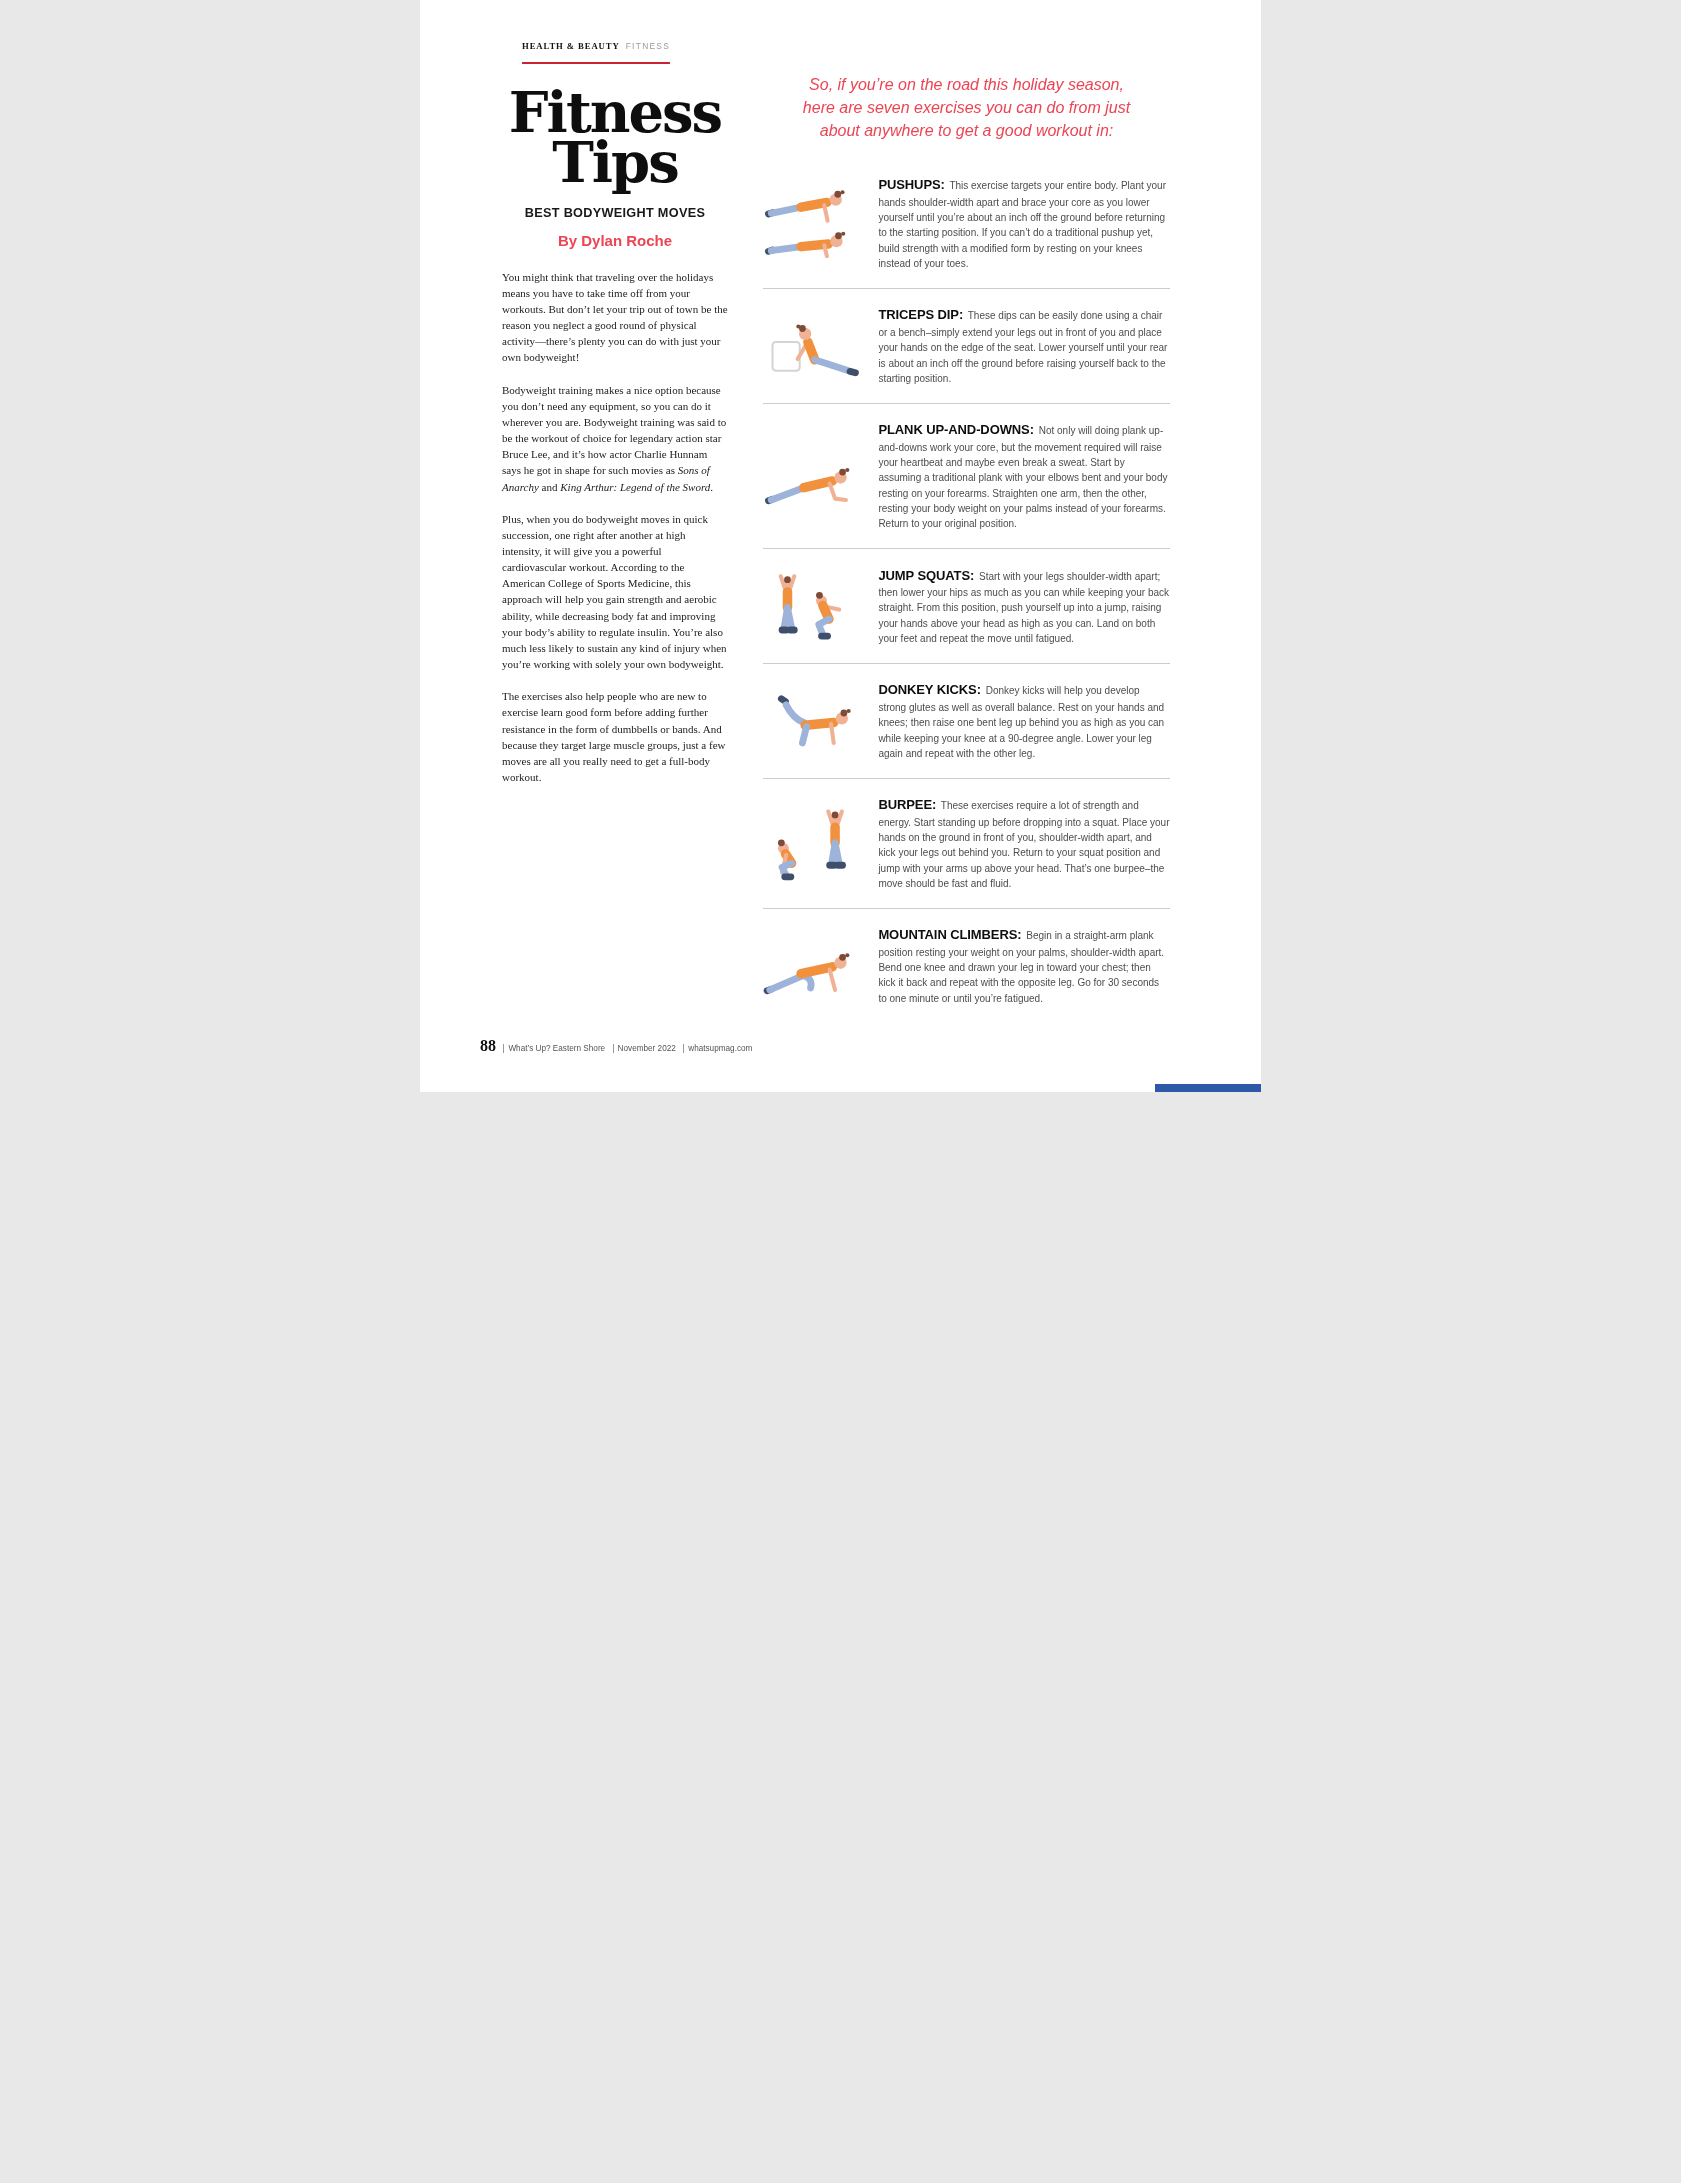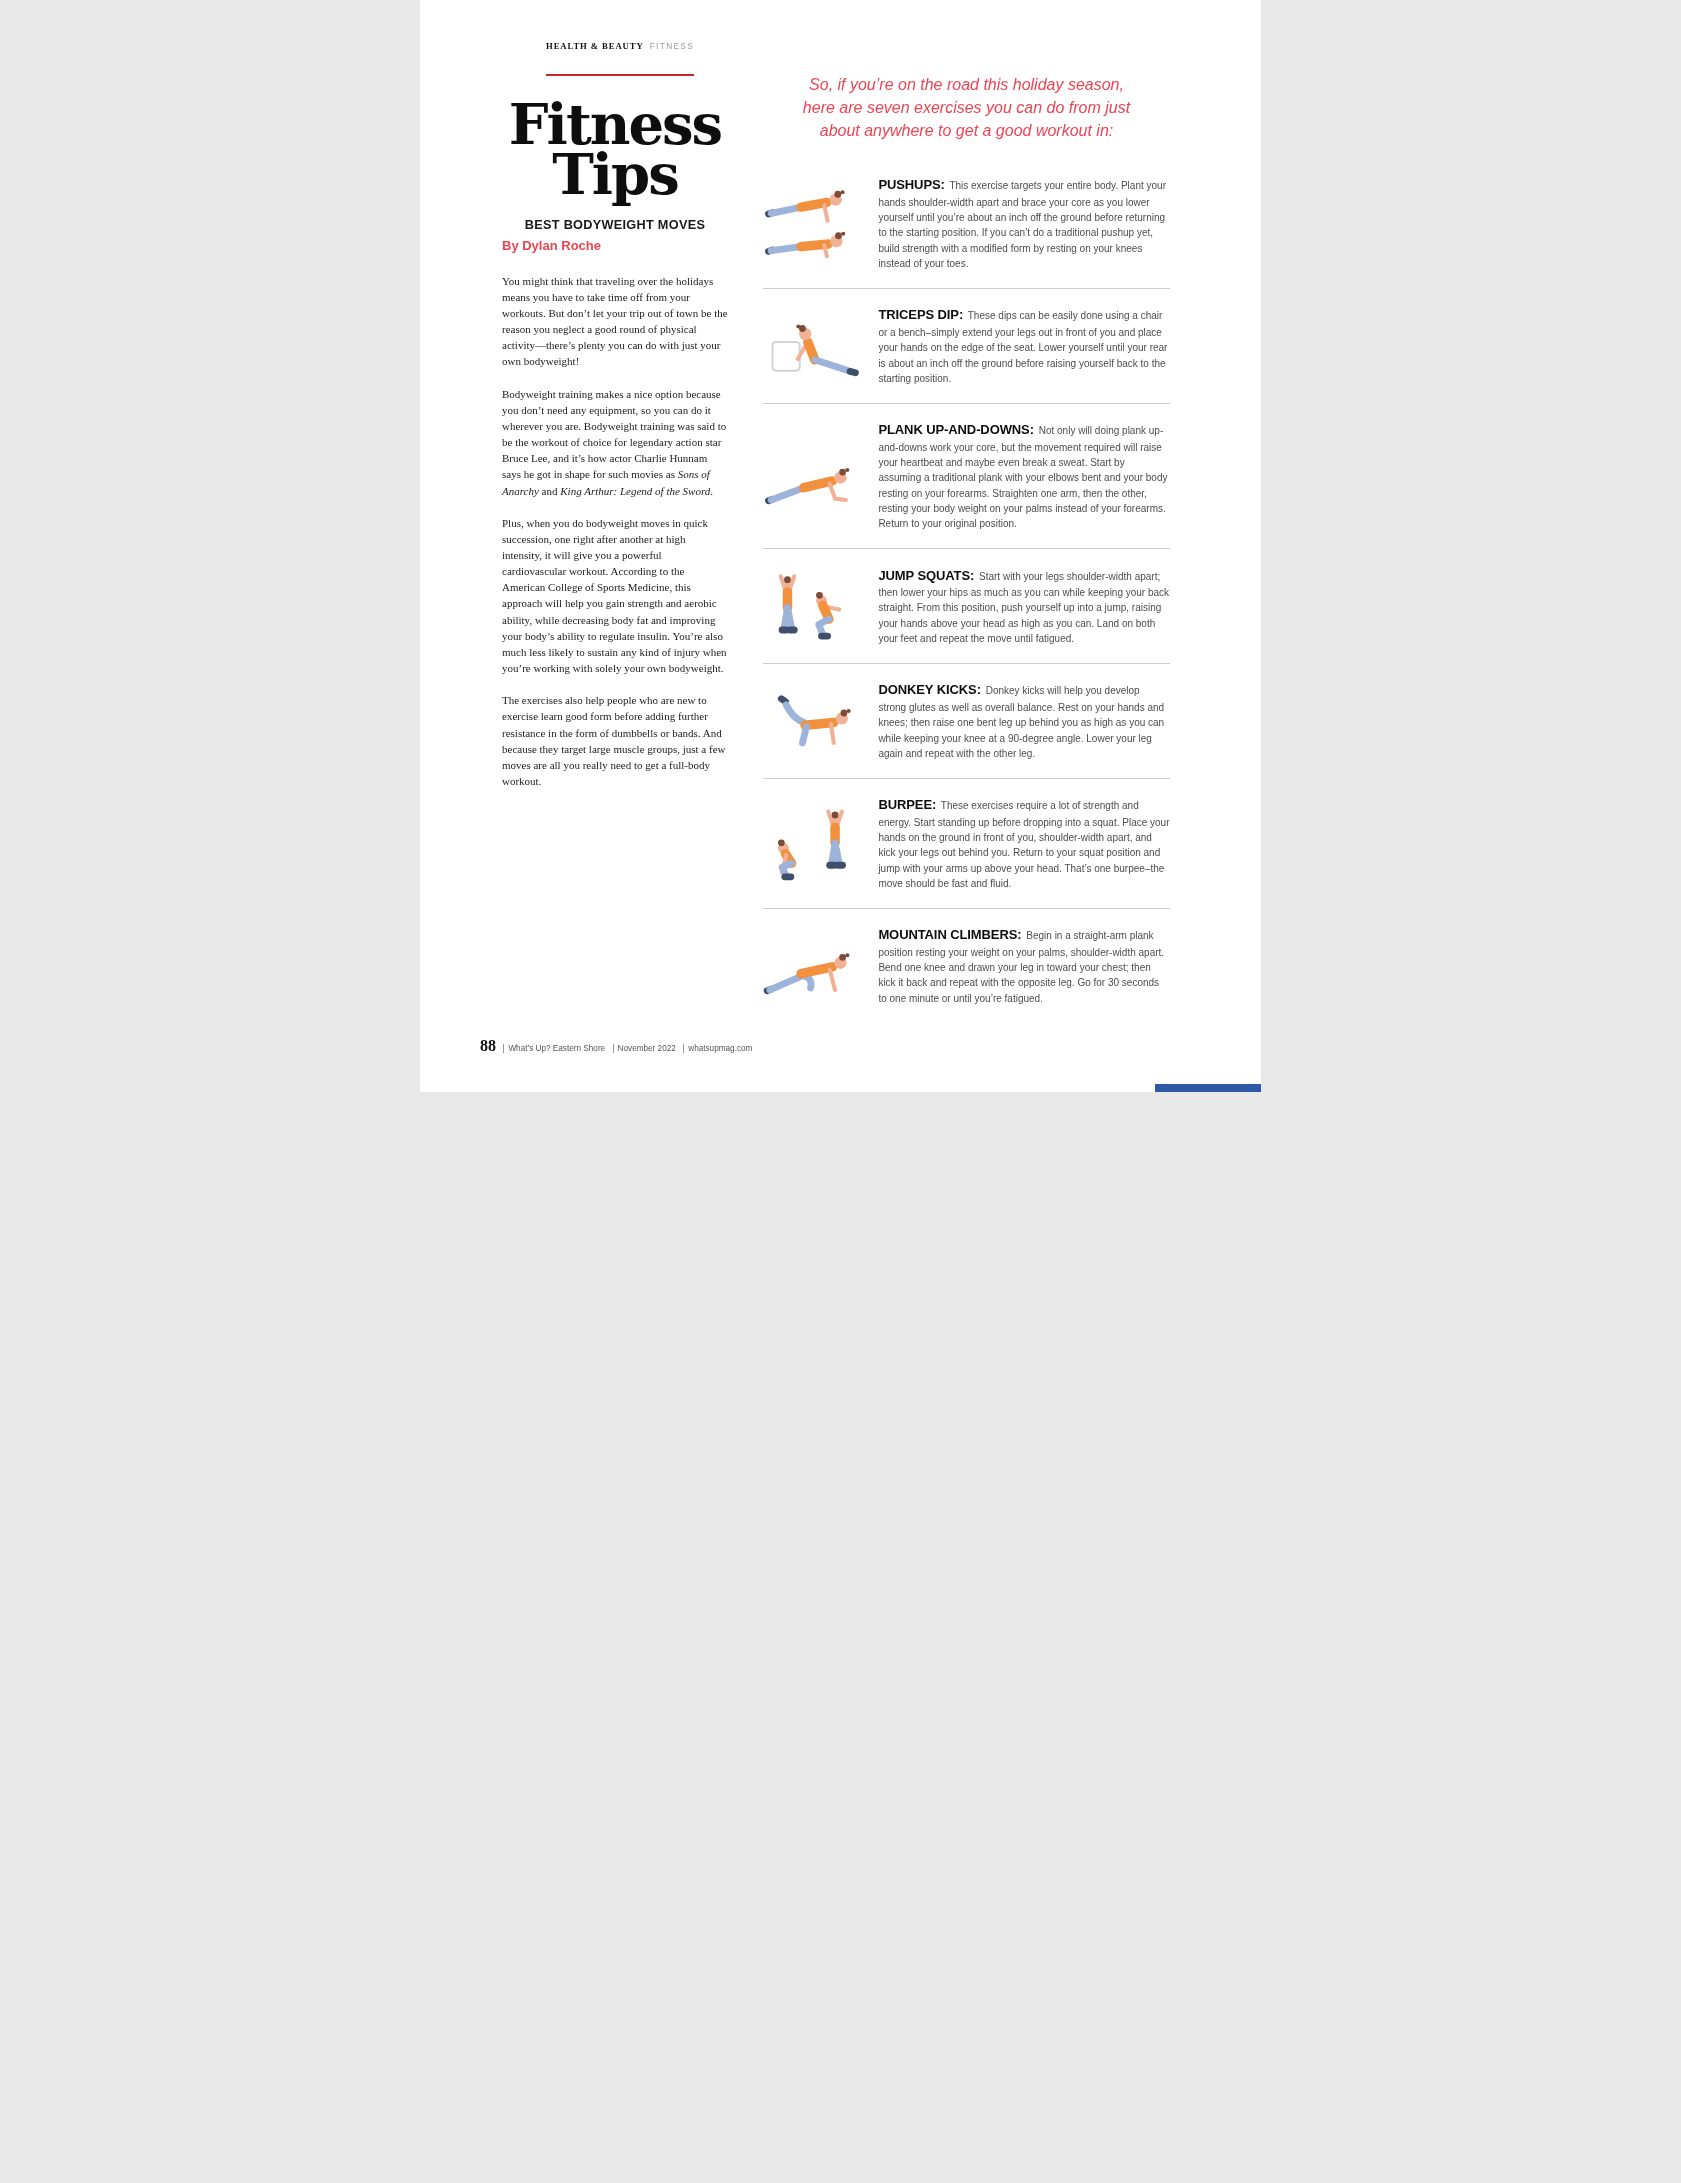--- a/index.html
+++ b/index.html
@@ -8,43 +8,43 @@
     width:841px; height:1092px; margin:0 auto; position:relative;
     background:#ffffff; overflow:hidden;
     font-family:"Liberation Sans", sans-serif;
     color:#1b1b1b;
   }
   .content { display:flex; gap:35px; padding:39px 47px 0 82px; }
 
   
   .left-col { width:226px; flex:none; }
   .eyebrow {
-    display:inline-block; margin-left:44px; padding-bottom:23px;
+    display:inline-block; margin-left:20px; padding-bottom:11px;
     border-bottom:2px solid var(--rule-red, #c92430);
     white-space:nowrap;
   }
   .eyebrow-main {
     font-family:"Liberation Serif", serif; font-weight:700;
     font-size:8.7px; letter-spacing:0.9px; color:#121212;
   }
   .eyebrow-sub {
     font-size:8.4px; letter-spacing:1.3px; color:#9b9b9b; margin-left:6px;
   }
   .title {
     font-family:"DejaVu Serif", serif; font-weight:700;
     font-size:56px; line-height:0.89; letter-spacing:-2px;
     text-align:center; color:#0e0e0e; margin-top:24px;
   }
   .subtitle {
     text-align:center; font-size:12.7px; font-weight:600;
     letter-spacing:0.3px; color:#191919; margin-top:18px;
   }
   .byline {
-    font-weight:700; font-size:13px;
-    color:var(--accent-red, #ec4453); margin-top:6px;
+    text-align:center; font-weight:700; font-size:15px;
+    color:var(--accent-red, #ec4453); margin-top:12px;
   }
   .paragraphs {
     margin-top:20px; font-family:"Liberation Serif", serif;
     font-size:11px; line-height:1.47; color:#1c1c1c;
   }
   .paragraphs p { margin-bottom:16px; }
   .paragraphs em { font-style:italic; }
 
   
   .right-col { width:407px; flex:none; padding-top:35px; }

